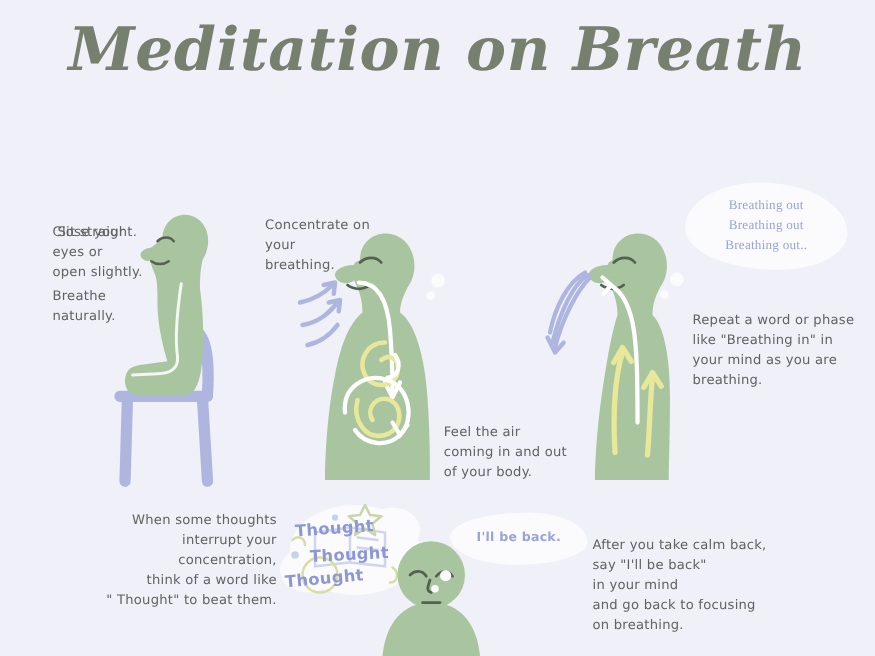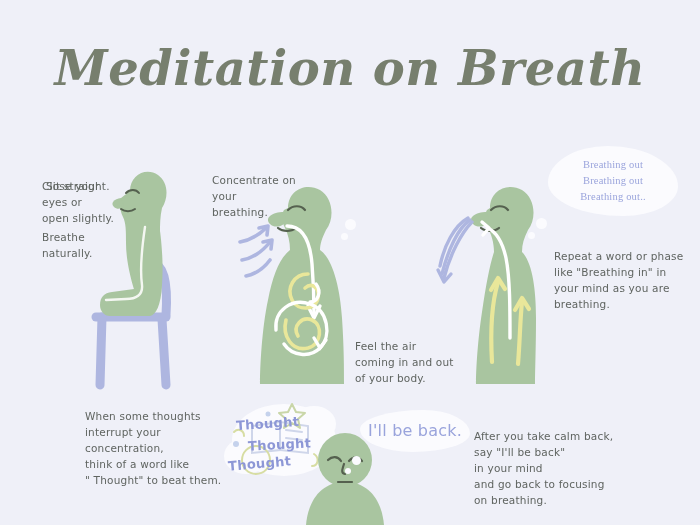--- a/index.html
+++ b/index.html
@@ -15,21 +15,20 @@
   .title{
     position:absolute;left:0;right:0;top:14px;
     text-align:center;
     color:#777f6e;
     font-family:"DejaVu Serif", serif;
     font-style:italic;
     font-weight:bold;
     font-size:48px;
     line-height:52px;
     letter-spacing:0.5px;
-    margin-top:28px;
   }
   .title-l2{position:absolute;left:0;right:0;top:88px;text-align:center;}
   .title-l2 .t2{
     color:#777f6e;font-family:"DejaVu Serif",serif;font-style:italic;
     font-weight:bold;font-size:44px;line-height:46px;letter-spacing:0.5px;
     vertical-align:middle;
   }
   .badge{
     display:inline-block;vertical-align:middle;
     margin-left:14px;margin-bottom:6px;
@@ -233,21 +232,21 @@
         <path d="M-2 92 L 4 104 L 11 96"></path>
       </g>
     </svg>
   </div>
 
   <div class="note" style="left:554px;top:248px;">Repeat a word or phase
 like "Breathing in" in
  your mind as you are
   breathing.</div>
 
-  <div class="note" style="left:85px;top:408px;">   When some thoughts
+  <div class="note" style="left:85px;top:408px;text-align:right;">   When some thoughts
   interrupt your
      concentration,
 think of a word like
   " Thought" to beat them.</div>
 
   <div class="fig" style="left:222px;top:398px;">
     <svg width="120" height="90" viewBox="0 0 120 90">
       <g fill="#fbfbfe">
         <ellipse cx="62" cy="42" rx="52" ry="36"></ellipse>
         <ellipse cx="24" cy="58" rx="22" ry="18"></ellipse>
@@ -286,21 +285,21 @@
       </g>
       <g fill="none" stroke="#55614f" stroke-width="2.2" stroke-linecap="round">
         <path d="M28 30 C 32 26, 38 26, 41 31"></path>
         <path d="M49 31 C 53 26, 59 26, 62 31"></path>
         <path d="M44 34 C 42 40, 41 43, 45 44"></path>
         <path d="M38 52 L 52 52"></path>
       </g>
     </svg>
   </div>
 
-  <div class="bubble blobC" style="left:360px;top:410px;width:110px;height:42px;font-size:16px;">I'll be back.</div>
+  <div class="bubble blobC" style="left:360px;top:410px;width:110px;height:42px;font-size:10px;font-weight:bold;">I'll be back.</div>
   <div class="bdot" style="left:352px;top:456px;width:9px;height:9px;"></div>
   <div class="bdot" style="left:345px;top:468px;width:6px;height:6px;"></div>
 
   <div class="note" style="left:474px;top:428px;">After you take calm back,
  say "I'll be back"
 in your mind
 and go back to focusing
 on breathing.</div>
 
 </div>

